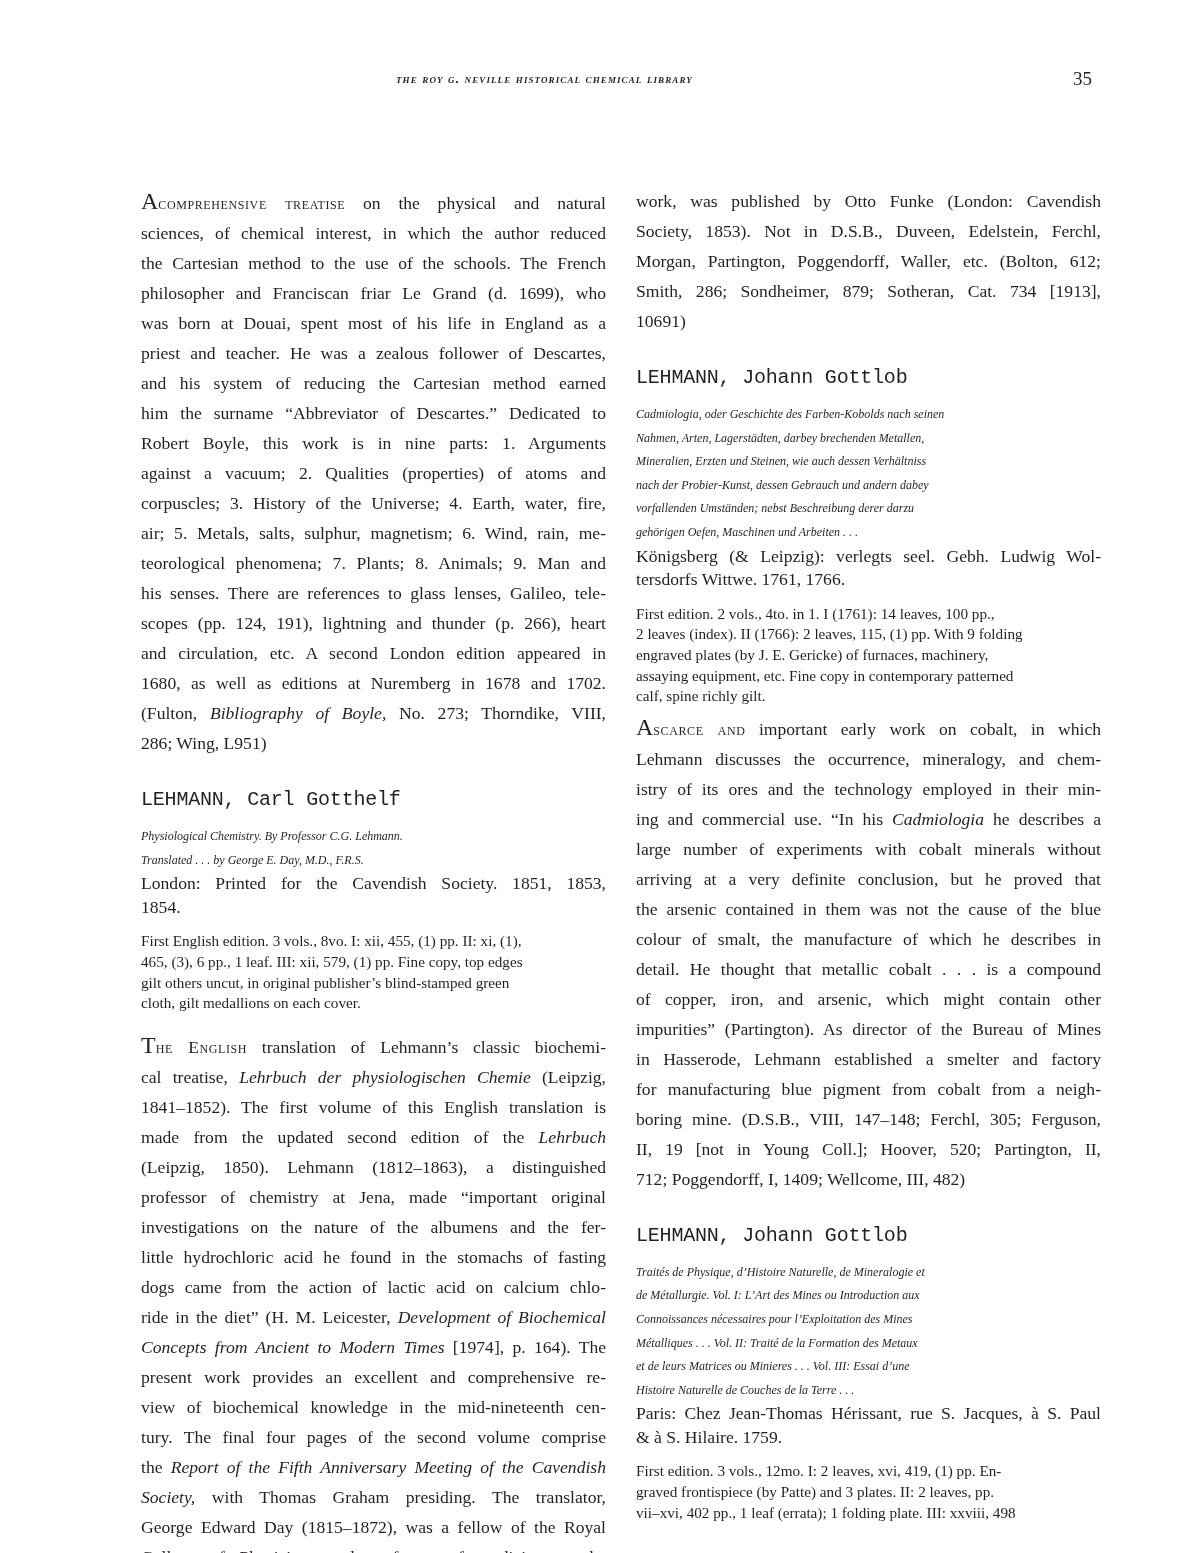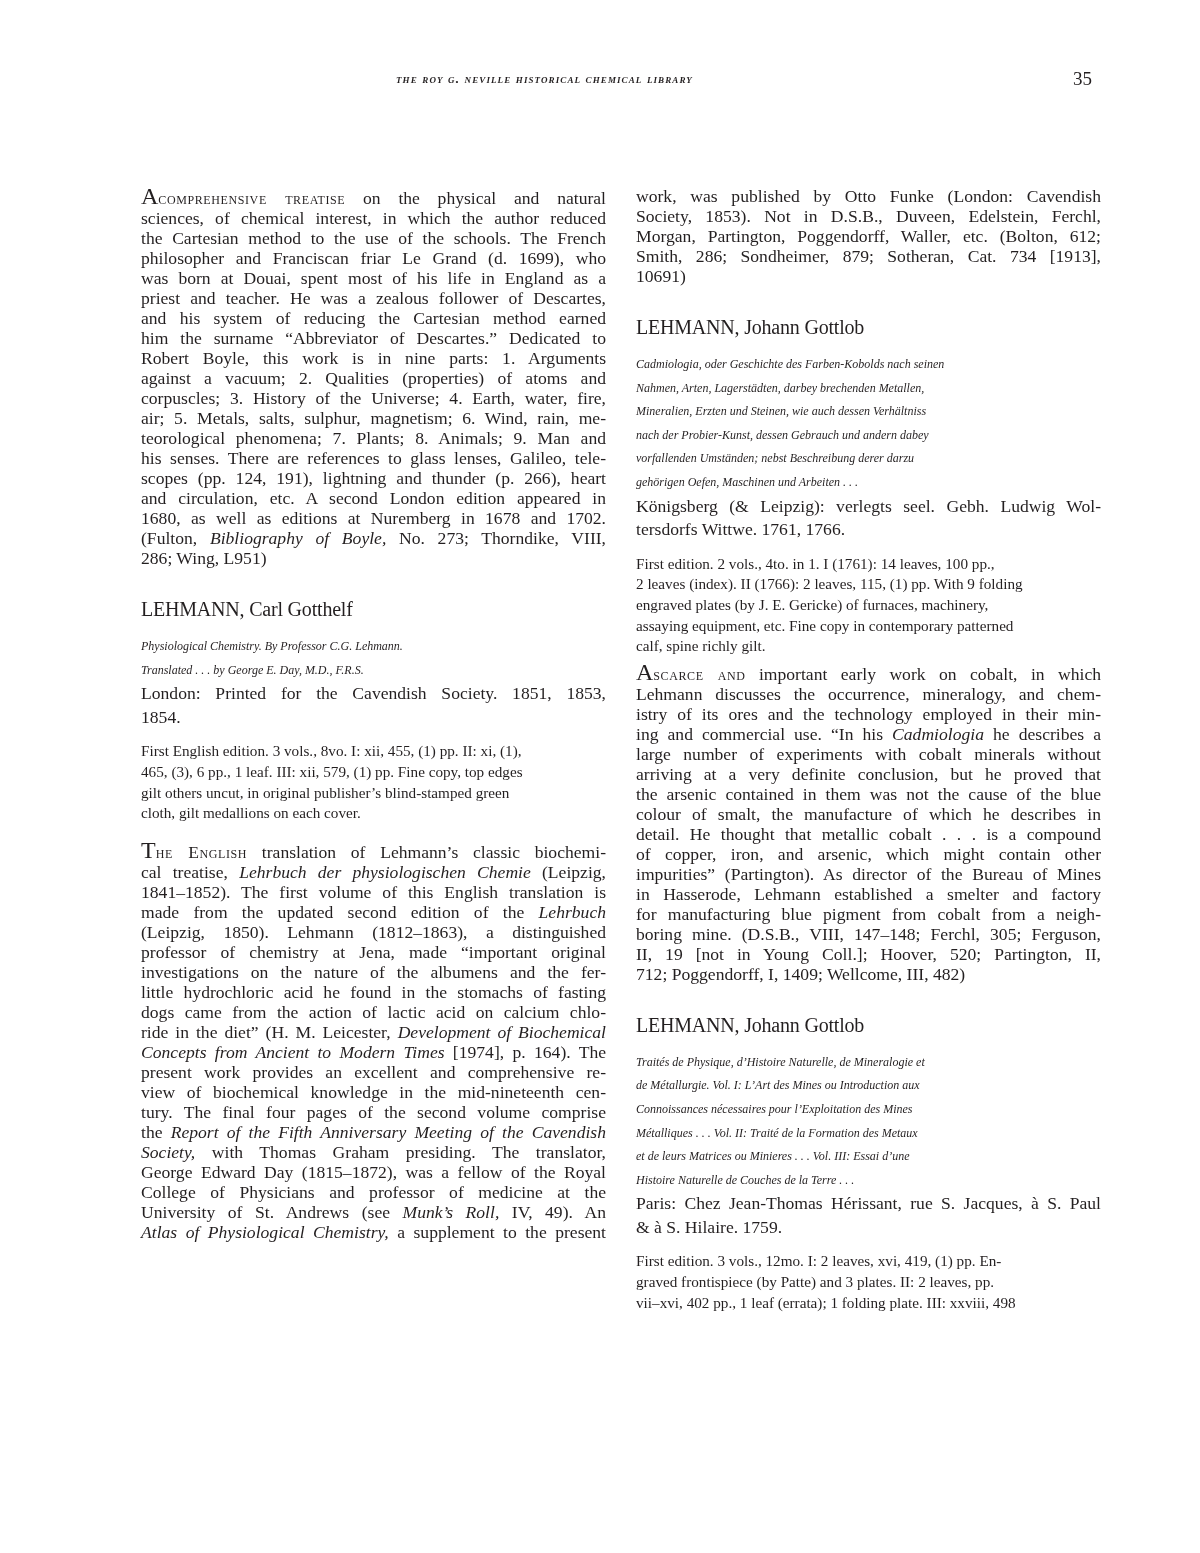--- a/index.html
+++ b/index.html
@@ -10,29 +10,29 @@
     font-size: 13.5px; letter-spacing: 1.1px; font-variant: small-caps; text-transform: lowercase; font-style: italic;
   }
   .page-number {
     position: absolute; left: 1073px; top: 68px;
     font-family: "Liberation Serif", serif; font-size: 19px;
   }
   .col { position: absolute; top: 186px; width: 465px; }
   .col-left { left: 141px; }
   .col-right { left: 636px; }
   .body-para {
-    font-family: "Liberation Serif", serif; font-size: 17.6px; line-height: 20px;
+    font-family: "Liberation Serif", serif; font-size: 17.6px; line-height: 30px;
     margin: 0;
   }
   .line { display: block; white-space: nowrap; text-align: justify; text-align-last: justify; }
   .line.last { text-align-last: left; }
   .sc { font-variant: small-caps; letter-spacing: 0.6px; }
   .dropcap { font-size: 24px; }
   .entry-heading {
-    font-family: Liberation Serif, serif; font-size: 20px; font-weight: normal;
+    font-family: Liberation Mono, monospace; font-size: 20px; font-weight: normal;
     margin: 0; letter-spacing: -0.2px;
   }
   .title-block {
     font-family: "Liberation Serif", serif; font-style: italic; font-size: 12px; line-height: 23.6px;
     margin: 0;
   }
   .imprint {
     font-family: "Liberation Serif", serif; font-size: 17.6px; line-height: 23.6px; margin: 0;
   }
   .collation {

